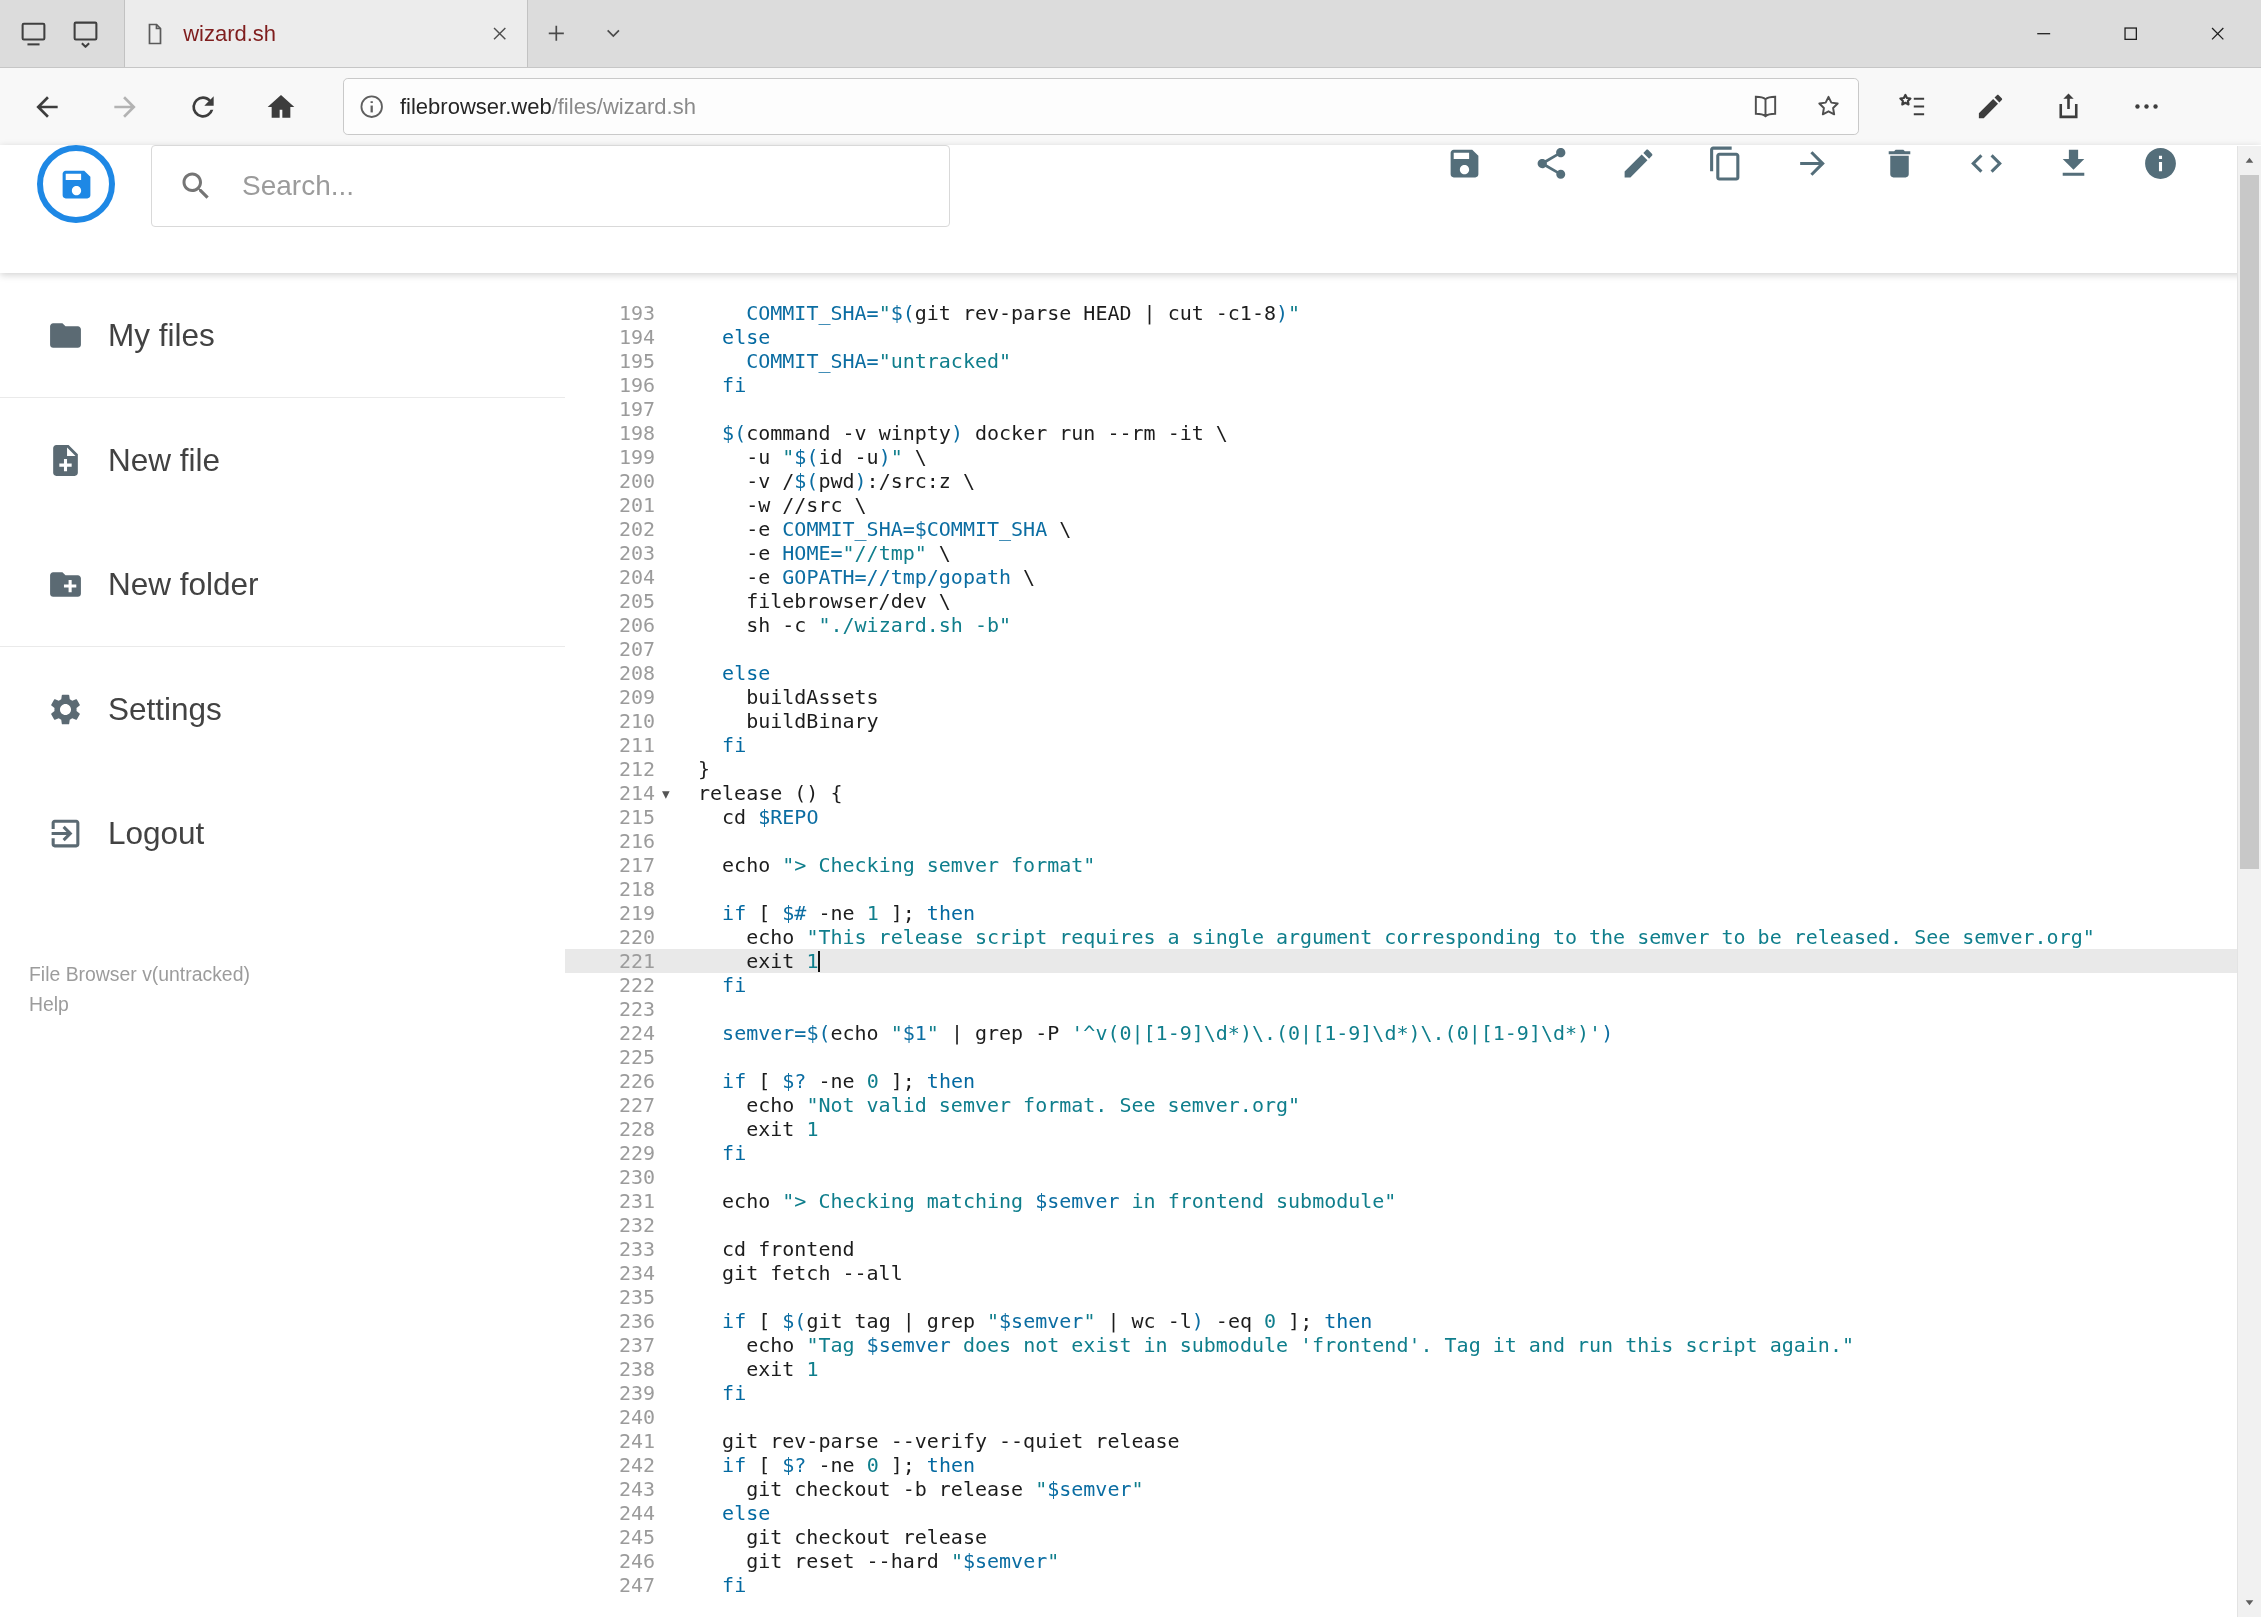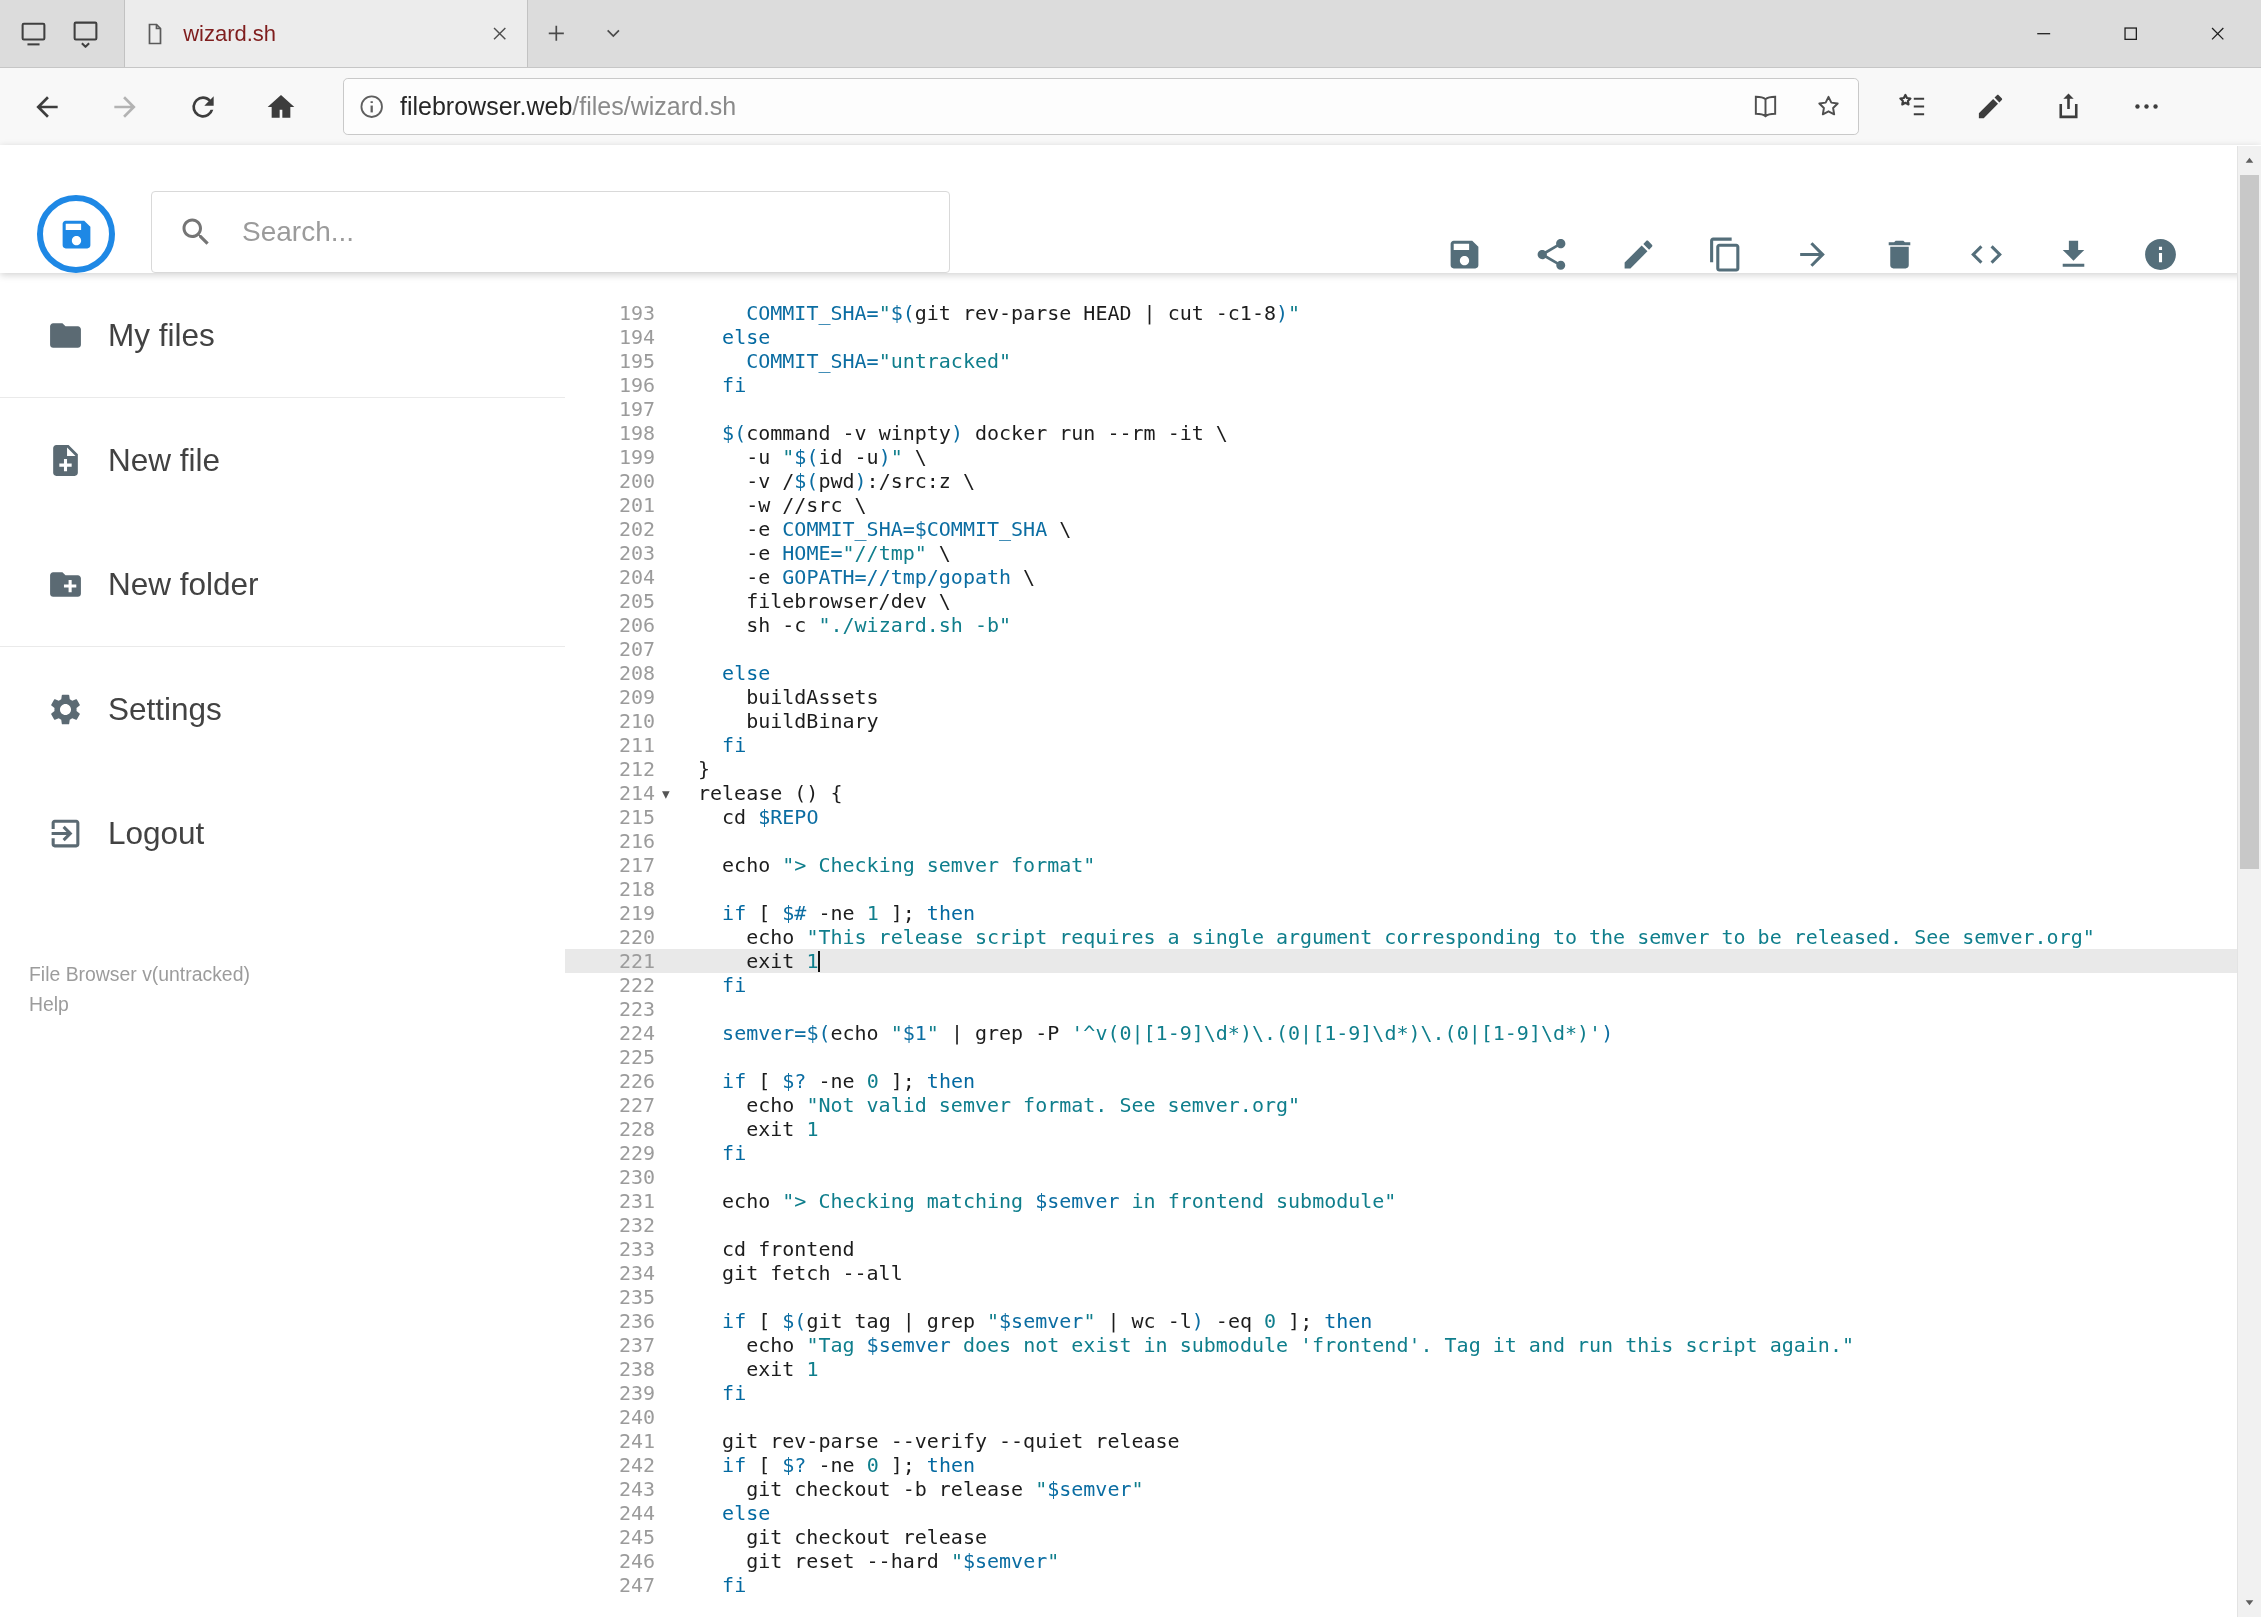--- a/index.html
+++ b/index.html
@@ -25,32 +25,32 @@
   
   .navbar{position:absolute;top:68px;left:0;right:0;height:78px;background:#f8f8f8;
           border-bottom:0.8px solid #dadada;display:flex;align-items:center;box-sizing:border-box;padding-left:8px;}
   .nav-btn{width:78px;height:78px;display:flex;align-items:center;justify-content:center;color:#3d3d3d;}
   .nav-btn svg{width:32px;height:32px;display:block;}
   .nav-btn.disabled{color:#b3b3b3;}
   .addressbar{height:57px;width:1516px;margin-left:22.6px;background:#fdfdfd;border:1.6px solid #c9c9c9;
               border-radius:4.8px;display:flex;align-items:center;box-sizing:border-box;padding:0 14.5px;}
   .addr-info{color:#5f5f5f;display:flex;}
   .addr-info svg{width:27.4px;height:27.4px;}
-  .addr-url{font-size:25px;margin-left:14.5px;white-space:nowrap;}
+  .addr-url{font-size:22px;margin-left:14.5px;white-space:nowrap;}
   .url-domain{color:#262626;}
   .url-path{color:#8a8a8a;}
   .addr-spacer{flex:1;}
   .addr-ic{display:flex;margin-left:34px;color:#4f4f4f;}
   .addr-ic svg{width:29px;height:29px;}
   .nav-right{display:flex;margin-left:14.5px;}
   .nav-right .nav-btn svg{width:31px;height:31px;}
 
   
   .appheader{position:absolute;top:145px;left:0;right:0;height:128px;background:#fff;
-             box-shadow:0 2.4px 7.3px rgba(0,0,0,0.18);display:flex;align-items:flex-end;z-index:5;}
+             box-shadow:0 2.4px 7.3px rgba(0,0,0,0.18);display:flex;align-items:flex-start;z-index:5;}
   .logo{width:66px;height:66px;border-radius:50%;border:6.5px solid #1e88e5;background:#fff;
         margin-left:37px;display:flex;align-items:center;justify-content:center;color:#1e88e5;}
   .logo svg{width:37px;height:37px;}
   .searchbox{position:relative;margin-left:36px;width:799px;height:82px;}
   .searchbox input{width:100%;height:100%;box-sizing:border-box;border:1.6px solid #d9d9d9;border-radius:4px;
                    background:#fff;font-family:"Liberation Sans",sans-serif;font-size:28px;color:#555;
                    padding:0 16px 0 90px;outline:none;}
   .searchbox input::placeholder{color:#9b9b9b;}
   .search-ic{position:absolute;left:27.4px;top:23.4px;width:36px;height:36px;color:#757575;pointer-events:none;}
   .search-ic svg{width:36px;height:36px;}

